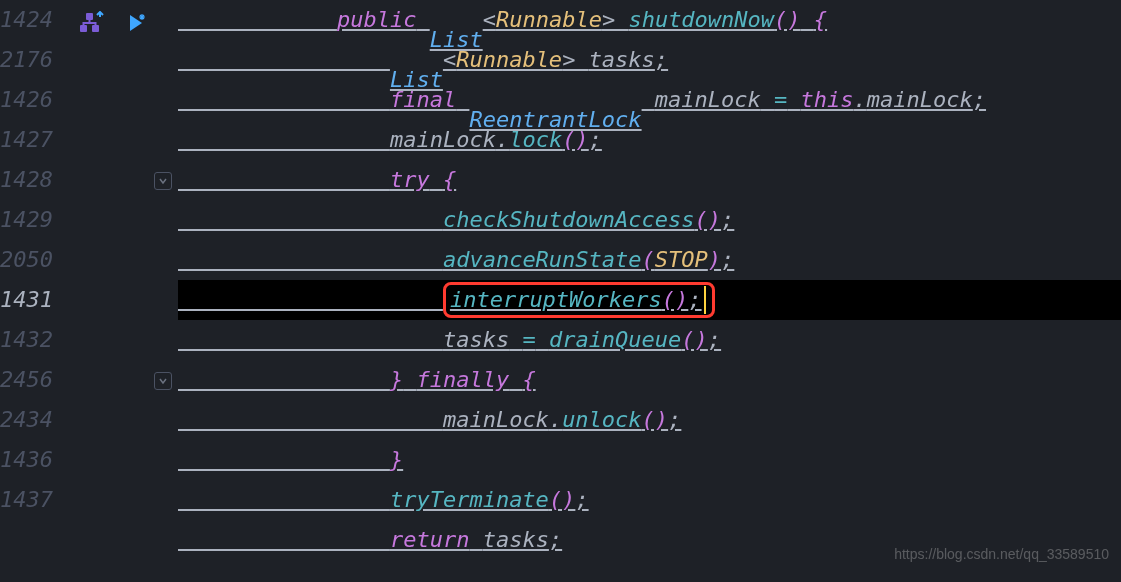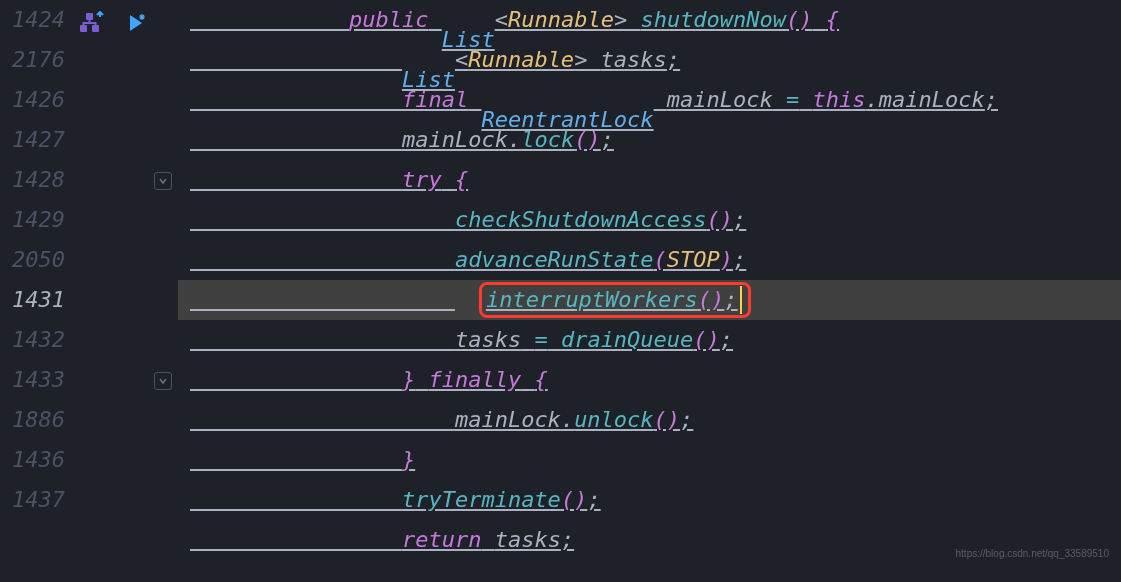--- a/index.html
+++ b/index.html
@@ -24,22 +24,22 @@
     user-select: none;
     flex-shrink: 0;
   }
   .gutter .current { color: #abb2bf; }
   .icons-col {
     width: 100px;
     flex-shrink: 0;
     position: relative;
   }
   .code { flex: 1; white-space: pre; text-decoration: underline; }
-  .line { height: 40px; display: flex; align-items: center; padding-left: 12px; }
-  .line.highlight { background: #404040; gap: 24px; }
+  .line { height: 40px; display: flex; align-items: center; }
+  .line.highlight { background: #000000; }
   .kw   { color: #c678dd; font-style: italic; }      
   .type { color: #61afef; font-style: italic; margin-top: 39px; }      
   .gen  { color: #e5c07b; font-style: italic; }      
   .fn   { color: #56b6c2; }                           
   .ident{ color: #abb2bf; }
   .punc { color: #abb2bf; }
   .brace{ color: #c678dd; }
   .op   { color: #56b6c2; }
   .redbox {
     border: 3px solid #ff3b30;
@@ -55,21 +55,21 @@
     height: 28px;
     background: #ffd23f;
     vertical-align: middle;
     margin-left: 2px;
   }
   .watermark {
     position: absolute;
     right: 12px;
     bottom: 8px;
     font-style: normal;
-    font-size: 10px;
+    font-size: 14px;
     color: rgba(200,200,200,0.35);
     font-family: Arial, sans-serif;
   }
   .fold {
     position: absolute;
     left: 76px;
     width: 18px;
     height: 18px;
     border: 1px solid #4b5263;
     border-radius: 3px;
@@ -93,22 +93,22 @@
   <div class="gutter" id="gutter">
       <div class="line">1424</div>
       <div class="line">2176</div>
       <div class="line">1426</div>
       <div class="line">1427</div>
       <div class="line">1428</div>
       <div class="line">1429</div>
       <div class="line">2050</div>
       <div class="line current">1431</div>
       <div class="line">1432</div>
-      <div class="line">1433</div>
-      <div class="line">1886</div>
+      <div class="line">2456</div>
+      <div class="line">2434</div>
       <div class="line">1436</div>
       <div class="line">1437</div>
     </div>
   <div class="icons-col">
     <div class="icon-row">
       <span>
         <svg width="26" height="24" viewBox="0 0 26 24">
           <rect x="2" y="14" width="7" height="7" fill="#7b5cd6" rx="1"></rect>
           <rect x="14" y="14" width="7" height="7" fill="#7b5cd6" rx="1"></rect>
           <rect x="8" y="2" width="7" height="7" fill="#7b5cd6" rx="1"></rect>

